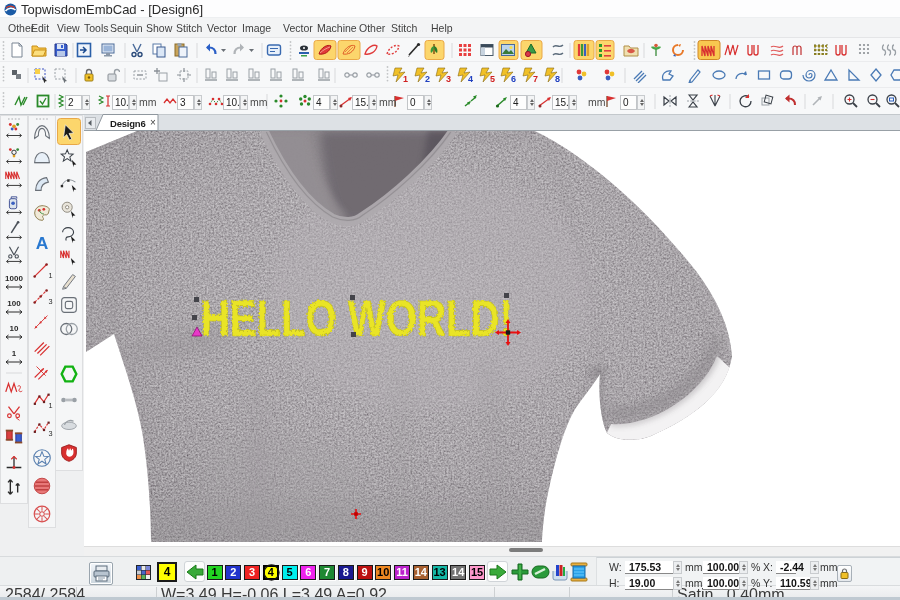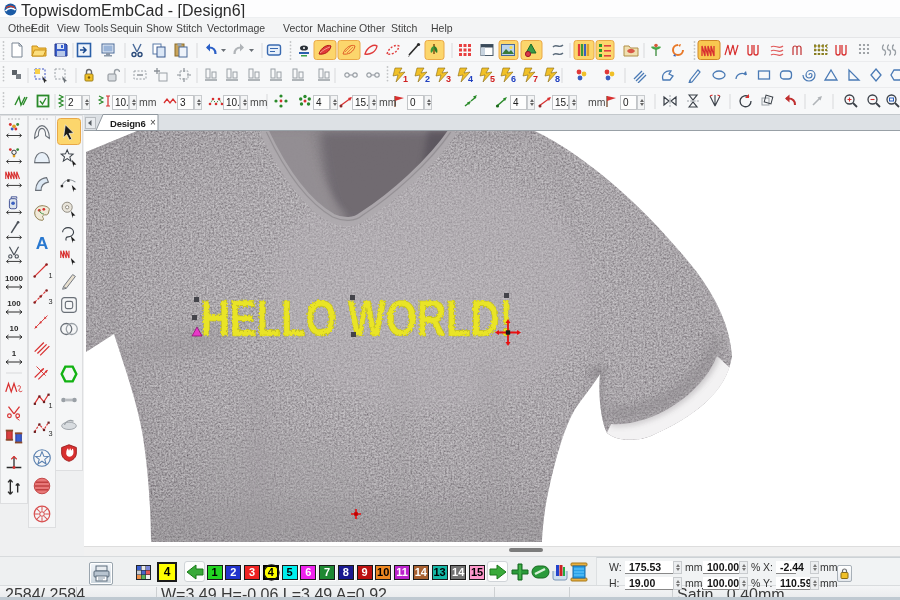--- a/index.html
+++ b/index.html
@@ -606,37 +606,37 @@
 <symbol id="ltxt" viewBox="0 0 24 24"></symbol>
 </defs>
   </svg>
 
 <div class="abs" style="left:0;top:0;width:900px;height:18px;background:#fdfdfe;border-bottom:1px solid #edeff1"></div>
 <svg class="abs" style="left:4px;top:3px" width="13" height="13" viewBox="0 0 13 13">
     <circle cx="6.5" cy="6.5" r="6" fill="#1b5ba6"></circle>
     <path d="M1.5 8C4 4.5 9 4.5 11.5 7" stroke="#fff" stroke-width="1.6" fill="none"></path>
     <path d="M2 5C5 2.5 8.5 3 11 5" stroke="#d03a2a" stroke-width="1.1" fill="none"></path>
   </svg>
-<div class="abs" style="left:21px;top:2px;font-size:16px;color:#2b2b2b">TopwisdomEmbCad - [Design6]</div>
+<div class="abs" style="left:21px;top:2px;font-size:13px;color:#2b2b2b">TopwisdomEmbCad - [Design6]</div>
 <div class="abs" style="left:0;top:18px;width:900px;height:20px;background:#f3f4f5;border-bottom:1px solid #e4e5e7"></div>
 <div class="abs" style="left:0;top:38px;width:900px;height:24px;background:#f7f8f9;border-bottom:1px solid #ebecee"></div>
 <div class="abs" style="left:0;top:62px;width:900px;height:26px;background:#f7f8f9;border-bottom:1px solid #ebecee"></div>
 <div class="abs" style="left:0;top:88px;width:900px;height:26px;background:#f7f8f9"></div>
 <div class="abs" style="left:0;top:114px;width:900px;height:17px;background:#dde1e5;border-top:1px solid #c3c8cc;border-bottom:1px solid #98a0a6"></div>
 <div class="abs" style="left:0;top:115px;width:84px;height:441px;background:#eff0f1"></div>
 <div class="abs" style="left:84px;top:131px;width:816px;height:415px;background:#fff"></div>
 <span class="mi" style="left:8px">Other</span>
 <span class="mi" style="left:31px">Edit</span>
 <span class="mi" style="left:57px">View</span>
 <span class="mi" style="left:84px">Tools</span>
 <span class="mi" style="left:110px">Sequin</span>
 <span class="mi" style="left:146px">Show</span>
 <span class="mi" style="left:176px">Stitch</span>
 <span class="mi" style="left:207px">Vector</span>
-<span class="mi" style="left:236px">Image</span>
+<span class="mi" style="left:242px">Image</span>
 <span class="mi" style="left:283px">Vector</span>
 <span class="mi" style="left:317px">Machine</span>
 <span class="mi" style="left:359px">Other</span>
 <span class="mi" style="left:391px">Stitch</span>
 <span class="mi" style="left:431px">Help</span>
 <svg class="abs" style="left:0;top:0" width="900" height="62" viewBox="0 0 900 62">
     <circle cx="3.5" cy="42" r="0.9" fill="#c2c4c6"></circle>
     <circle cx="3.5" cy="45.4" r="0.9" fill="#c2c4c6"></circle>
     <circle cx="3.5" cy="48.8" r="0.9" fill="#c2c4c6"></circle>
     <circle cx="3.5" cy="52.199999999999996" r="0.9" fill="#c2c4c6"></circle>

